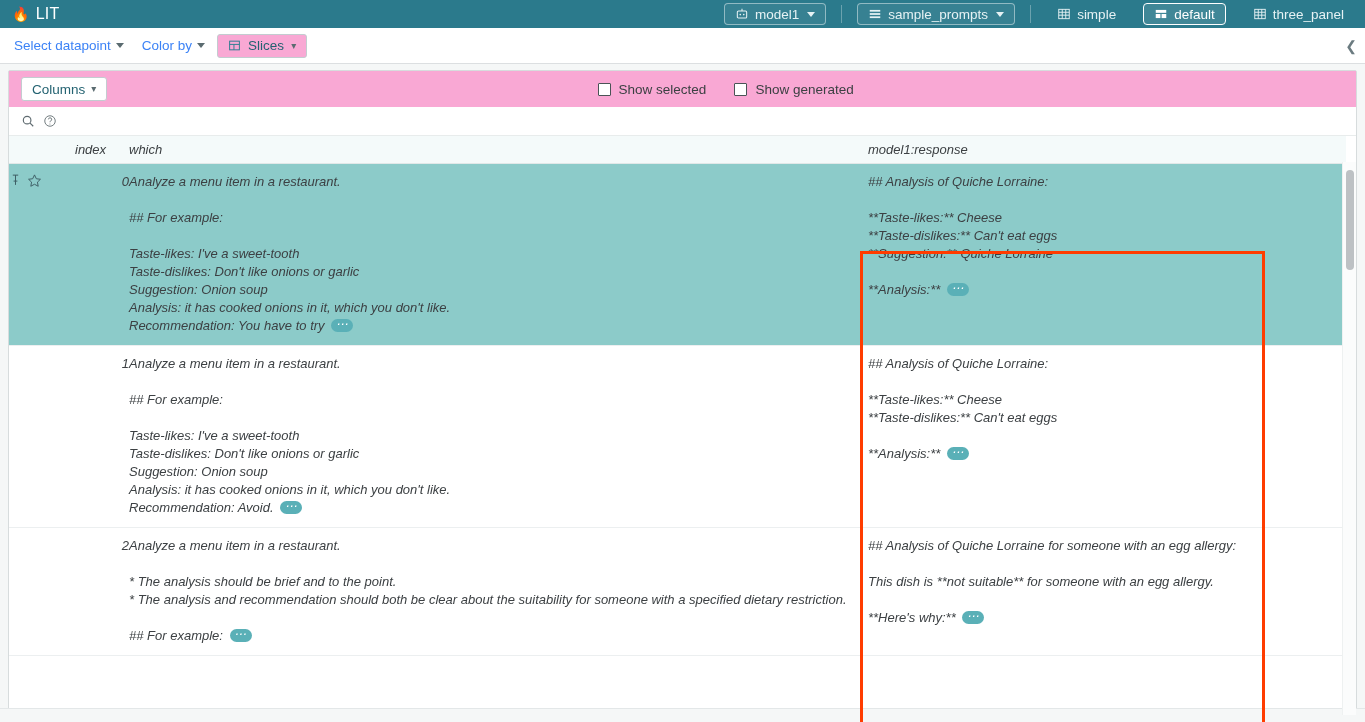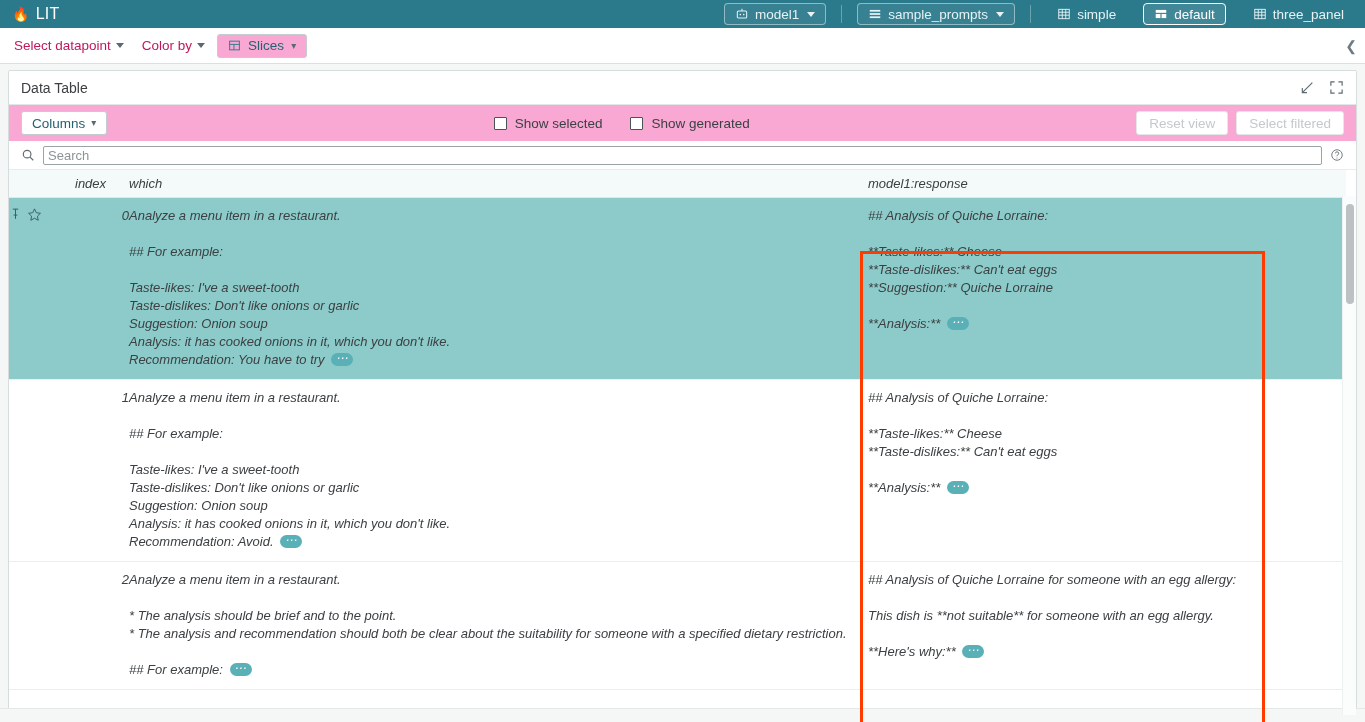--- a/index.html
+++ b/index.html
@@ -60,21 +60,21 @@
   .toolbar {
     height: 36px;
     background: #ffffff;
     border-bottom: 1px solid #dcdfe1;
     display: flex; align-items: center;
     padding: 0 8px; gap: 6px;
     position: relative;
   }
   .tb-item {
     display: flex; align-items: center; gap: 5px;
-    color: #be185d; font-size: 13.5px;
+    color: #3b82f6; font-size: 13.5px;
     padding: 2px 6px; border-radius: 3px; white-space: nowrap;
   }
   .tb-item .caret {
     width: 0; height: 0;
     border-left: 4px solid transparent; border-right: 4px solid transparent;
     border-top: 5px solid #5a6b70;
   }
   .tb-btn {
     display: flex; align-items: center; gap: 7px;
     height: 24px; padding: 0 10px;
@@ -350,73 +350,47 @@
     </span>
     <span>Slices</span>
     <span class="chev-sm">▾</span>
   </div>
   <div class="collapse-arrow">❮</div>
 </div>
 
 <div class="module-wrap">
   <div class="module">
 
-    <div class="module-header">
-      <div class="module-title">Data Table</div>
-      <div class="hdr-actions">
-        <span class="ico">
-          <svg width="16" height="16" viewBox="0 0 24 24" fill="none" stroke="currentColor" stroke-width="1.7">
-            <line x1="20" y1="4" x2="5" y2="19"></line>
-            <polyline points="5,12 5,19 12,19"></polyline>
-          </svg>
-        </span>
-        <span class="ico">
-          <svg width="15" height="15" viewBox="0 0 24 24" fill="none" stroke="currentColor" stroke-width="1.9">
-            <polyline points="3,9 3,3 9,3"></polyline>
-            <polyline points="15,3 21,3 21,9"></polyline>
-            <polyline points="21,15 21,21 15,21"></polyline>
-            <polyline points="9,21 3,21 3,15"></polyline>
-          </svg>
-        </span>
-      </div>
-    </div>
 
     <div class="ctrl-row">
       <div class="columns-btn">
         <span>Columns</span>
         <span class="chev-sm">▾</span>
       </div>
 
       <div class="checks">
         <label class="check">
           <span class="box"></span>
           <span>Show selected</span>
         </label>
         <label class="check">
           <span class="box"></span>
           <span>Show generated</span>
         </label>
       </div>
 
-      <div class="right-btns">
-        <button class="ghost-btn">Reset view</button>
-        <button class="ghost-btn">Select filtered</button>
-      </div>
     </div>
 
     <div class="search-row">
       <span class="search-ico">
         <svg width="14" height="14" viewBox="0 0 24 24" fill="none" stroke="currentColor" stroke-width="2">
           <circle cx="10.5" cy="10.5" r="6.5"></circle>
           <line x1="15.5" y1="15.5" x2="21" y2="21"></line>
         </svg>
       </span>
-      <div class="search-field">
-        <span>Search</span>
-      </div>
       <span class="help-ico">
         <svg width="14" height="14" viewBox="0 0 24 24" fill="none" stroke="currentColor" stroke-width="1.6">
           <circle cx="12" cy="12" r="9"></circle>
           <path d="M9.3 9.2a2.8 2.8 0 1 1 3.6 2.8c-.7.3-1 .9-1 1.6v.5"></path>
           <circle cx="11.9" cy="17" r="0.9" fill="currentColor" stroke="none"></circle>
         </svg>
       </span>
     </div>
 
     <div class="table-scroll">

